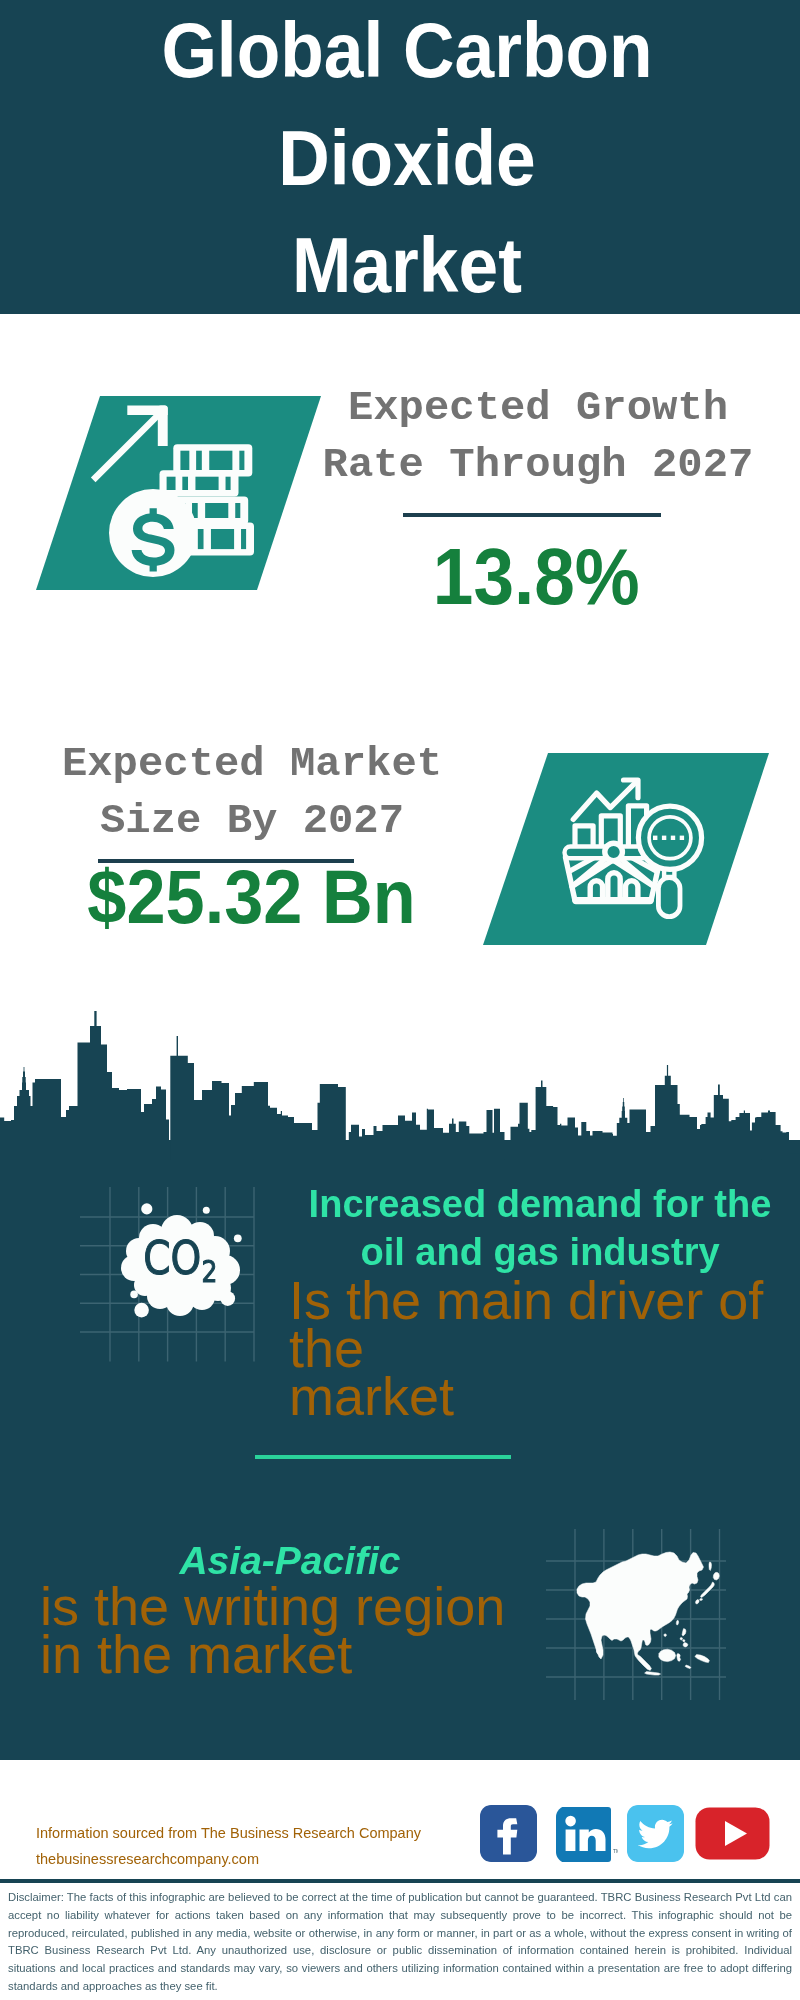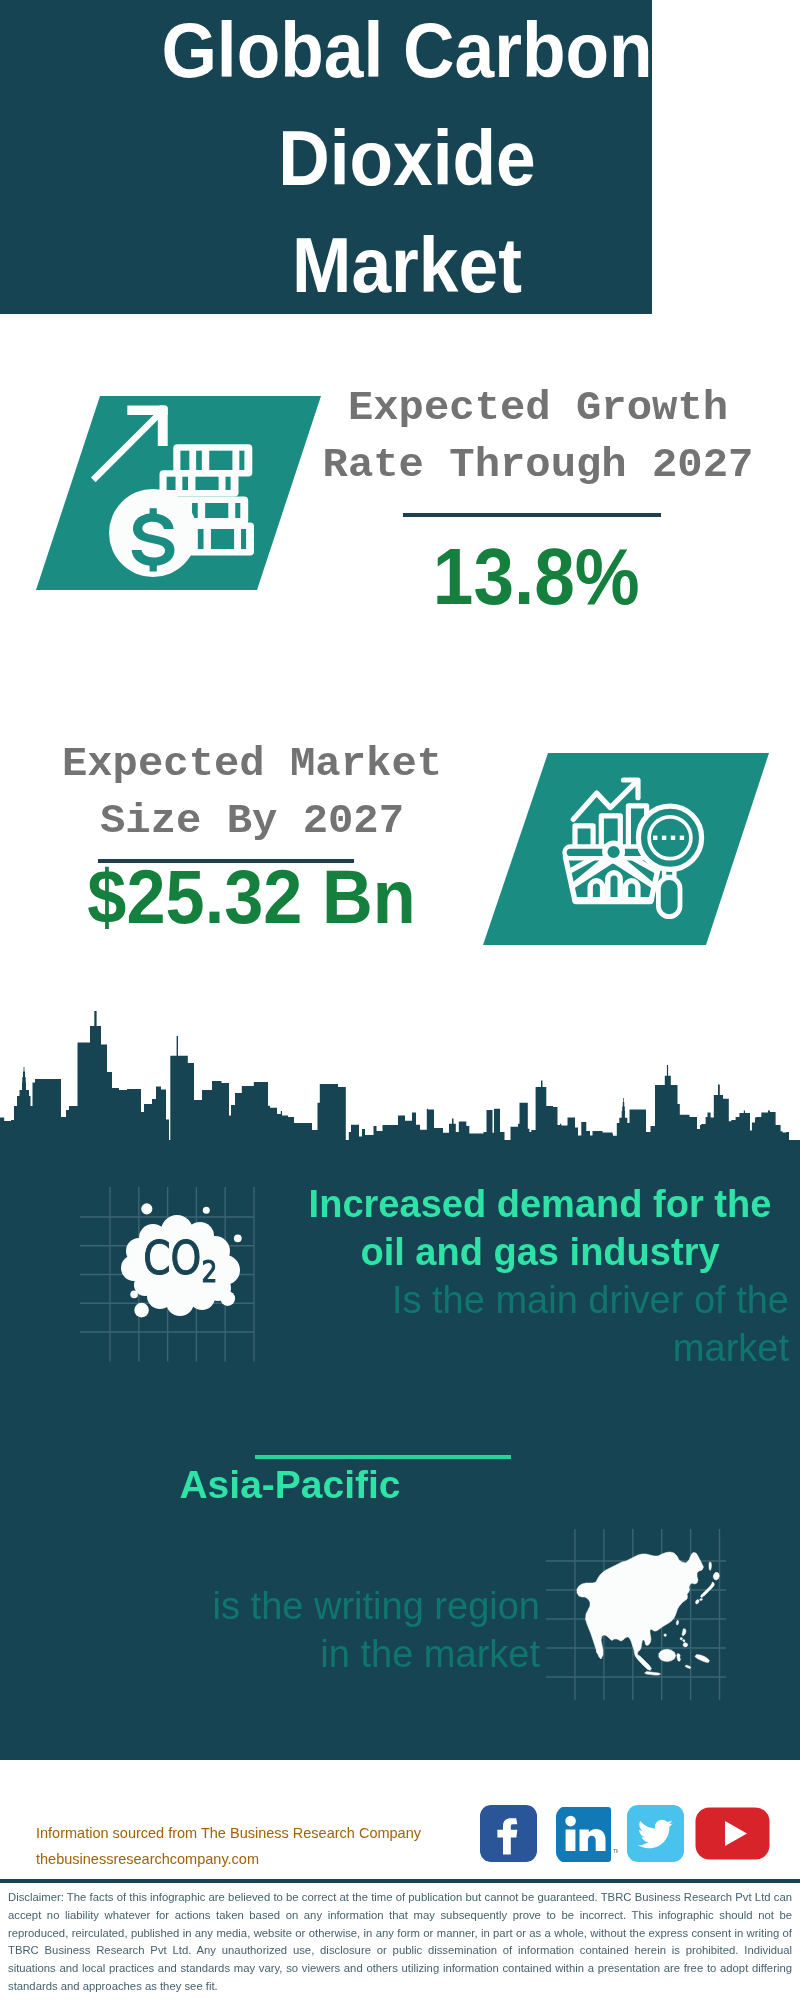--- a/index.html
+++ b/index.html
@@ -1,32 +1,32 @@
 <!DOCTYPE html>
 <html><head>
 <meta charset="utf-8">
 <style>
   html,body{margin:0;padding:0;background:#fff;}
   body{width:800px;height:2000px;font-family:"Liberation Sans",sans-serif;overflow:hidden;}
   .page{position:relative;width:800px;height:2000px;background:#fff;overflow:hidden;}
-  .hdr{position:absolute;left:0;top:0;width:652px;height:314px;background:#174453;}
+  .hdr{position:absolute;left:0;top:0;width:800px;height:314px;background:#174453;}
   .hdr-title{position:absolute;left:7px;top:0;width:800px;text-align:center;color:#ffffff;
     font-size:78px;line-height:107.6px;font-weight:bold;}
   .hdr-title > div{transform:scaleX(0.914);}
   .para{position:absolute;}
   .stat-title{position:absolute;color:#737373;font-weight:bold;font-size:41px;line-height:57.1px;text-align:center;font-family:Liberation Mono, monospace;}
   .stat-title > div{transform:scaleX(1.03);}
   .rule{position:absolute;height:3px;background:#1d3f4e;}
   .stat-val{position:absolute;color:#15803d;font-weight:bold;font-size:80.6px;line-height:80px;text-align:center;}
   .stat-val > span{display:inline-block;transform:scaleX(0.905);}
   .darkband{position:absolute;left:0;width:800px;background:#174453;}
   .skyline{position:absolute;left:0;display:block;}
   .drv-head{position:absolute;color:#2fe3a6;font-weight:bold;font-size:39px;line-height:48.2px;text-align:center;}
   .drv-head > div{transform:scaleX(0.975);}
-  .drv-sub{position:absolute;color:#0f766e;font-size:38px;line-height:48.2px;text-align:right;}
+  .drv-sub{position:absolute;color:#a16207;font-size:54px;line-height:48.2px;text-align:left;}
   .sep{position:absolute;height:4px;background:#2ad29a;}
   .src{position:absolute;color:#a16207;font-size:14.5px;line-height:26px;}
   .social{position:absolute;top:1807px;width:55px;height:55px;border-radius:11px;}
   .discl{position:absolute;color:#44626d;font-size:11.3px;line-height:17.8px;text-align:justify;}
   .hrule{position:absolute;left:0;width:800px;height:4px;background:#174453;}
   .gridsvg{position:absolute;}
 </style>
 </head>
 <body>
 
@@ -184,21 +184,21 @@
       <div>Increased demand for the</div>
       <div>oil and gas industry</div>
     </div>
     <div class="drv-sub" style="left:289px;top:1276px;width:500px;">
       <div>Is the main driver of the</div>
       <div>market</div>
     </div>
   </div>
   <div class="sep" style="left:255px;top:1455px;width:256px;"></div>
   <div>
-    <div class="drv-head" style="left:40px;top:1461px;width:500px;">Asia-Pacific</div>
+    <div class="drv-head" style="left:40px;top:1537px;width:500px;font-style:italic;">Asia-Pacific</div>
     <div class="drv-sub" style="left:40px;top:1582px;width:500px;">
       <div>is the writing region</div>
       <div>in the market</div>
     </div>
   </div>
   <svg class="gridsvg" style="left:540px;top:1520px;" width="200" height="185" viewBox="0 0 200 185">
       <g stroke="#3c6472" stroke-width="1.4">
         <line x1="35" y1="9" x2="35" y2="180"></line>
         <line x1="63.9" y1="9" x2="63.9" y2="180"></line>
         <line x1="92.8" y1="9" x2="92.8" y2="180"></line>

